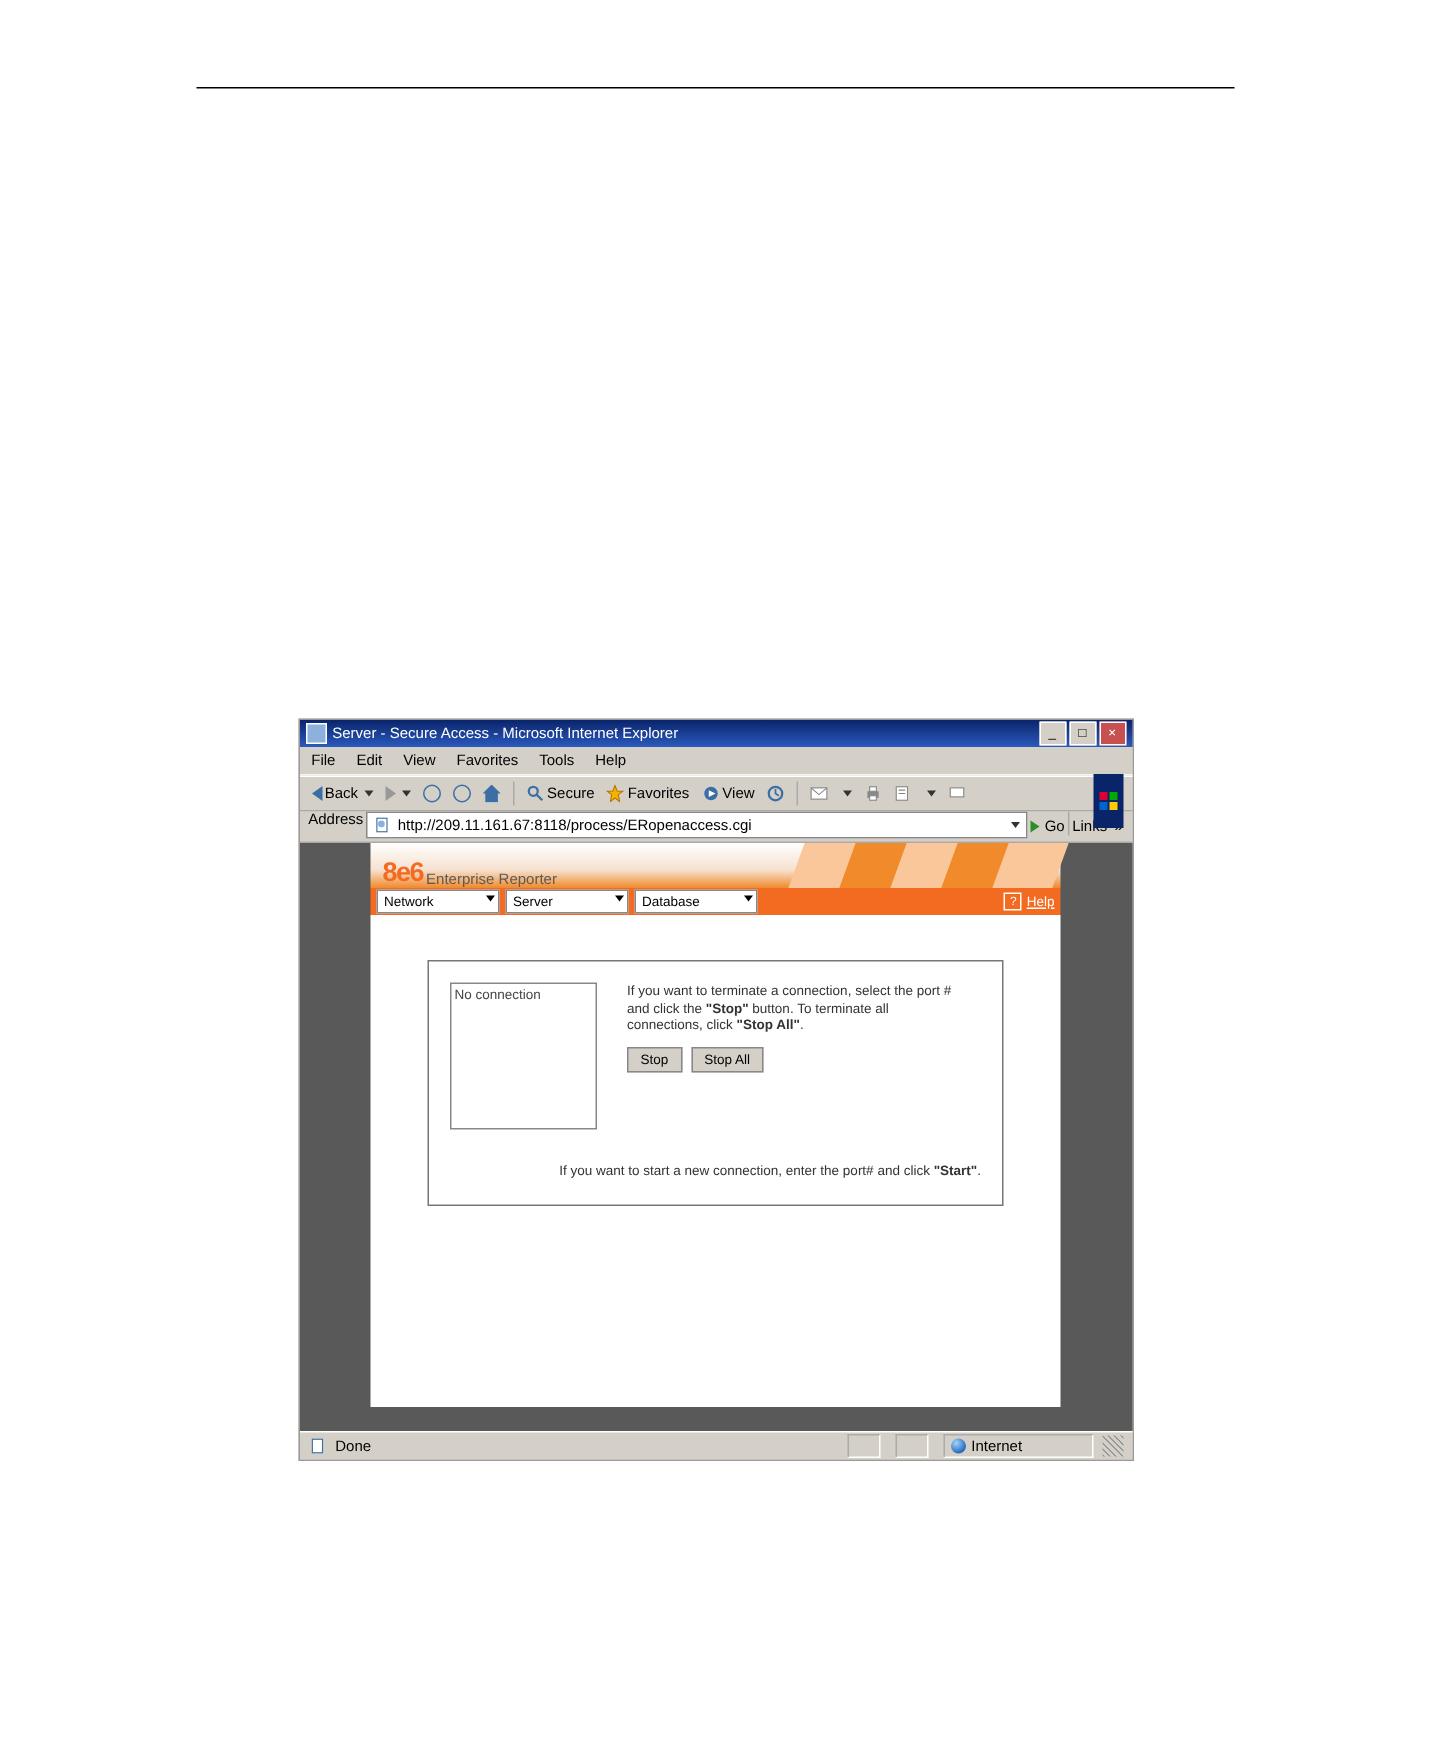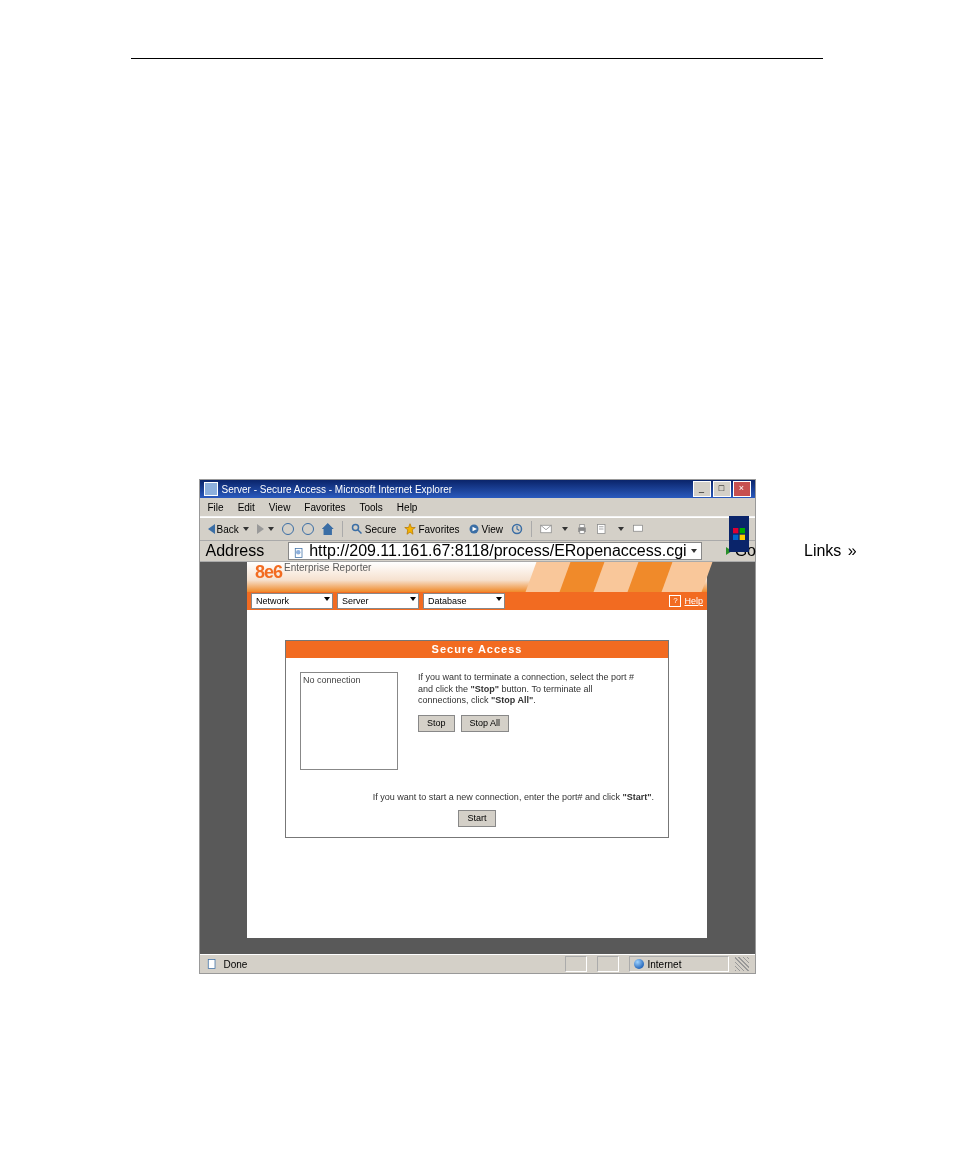--- a/index.html
+++ b/index.html
@@ -17,28 +17,28 @@
   .banner svg{width:16px;height:16px}
   .toolbar{height:22px;background:#d4d0c8;display:flex;align-items:center;font-size:10px;gap:8px;padding:0 8px;border-top:1px solid #fff;border-bottom:1px solid #aaa}
   .tbtn{display:flex;align-items:center;gap:2px}
   .ico{display:inline-block;width:12px;height:12px}
   .arrow-l{width:0;height:0;border-top:5px solid transparent;border-bottom:5px solid transparent;border-right:7px solid #3b6ea5}
   .arrow-r{width:0;height:0;border-top:5px solid transparent;border-bottom:5px solid transparent;border-left:7px solid #999}
   .tri-down{width:0;height:0;margin-left:2px;border-left:3px solid transparent;border-right:3px solid transparent;border-top:4px solid #333}
   .circ{width:12px;height:12px;border:1.5px solid #3b6ea5;border-radius:50%;box-sizing:border-box}
   .home{width:12px;height:12px;background:#3b6ea5;clip-path:polygon(50% 0,100% 50%,85% 50%,85% 100%,15% 100%,15% 50%,0 50%)}
   .magnifier svg,.star svg,.media svg,.globe svg,.printer svg{width:12px;height:12px;display:block}
-  .addr{height:20px;background:#d4d0c8;display:flex;align-items:center;font-size:16px;padding:0 6px;gap:24px;border-bottom:1px solid #aaa}
+  .addr{height:20px;background:#d4d0c8;display:flex;font-size:10px;padding:0 6px;gap:2px;border-bottom:1px solid #aaa}
   .addr .url{flex:1;display:flex;align-items:center;height:16px;background:#fff;border:1px solid #888;padding:0 4px;gap:4px}
   .go-btn{display:flex;align-items:center;gap:3px}
   .go-arrow{width:0;height:0;border-top:4px solid transparent;border-bottom:4px solid transparent;border-left:6px solid #2a8f2a}
   .links{display:flex;align-items:center;gap:2px}
   .viewport{background:#595959;padding:0;height:392px;overflow:hidden}
   .app-center{width:460px;margin:0 auto;background:#595959}
-  .brand{height:30px;background:linear-gradient(#fff,#f6e1cf 60%,#f08a2a);display:flex;align-items:flex-start;padding-left:8px;color:#f26b21;font-size:18px;font-weight:bold;letter-spacing:-1px}
+  .brand{height:30px;background:linear-gradient(#fff,#f6e1cf 60%,#f08a2a);display:flex;align-items:flex-end;padding-left:8px;color:#f26b21;font-size:18px;font-weight:bold;letter-spacing:-1px}
   .brand span.er{color:#5a5a5a;font-size:10px;font-weight:normal;margin-left:2px;letter-spacing:0}
   .brand .deco{margin-left:auto;display:flex}
   .brand .sq{width:40px;height:30px;background:#f08a2a;transform:skewX(-20deg);margin-left:-6px}
   .brand .sq.l{background:#f9c79a}
   .navrow{height:18px;background:#f26b21;display:flex;align-items:center;padding:0 4px;gap:4px;color:#fff;font-size:9px}
   .sel{background:#fff;color:#000;height:14px;font-size:9px;border:1px solid #888;padding:0 18px 0 4px;position:relative;min-width:58px;display:inline-flex;align-items:center}
   .sel::after{content:"";position:absolute;right:2px;top:3px;width:0;height:0;border-left:3px solid transparent;border-right:3px solid transparent;border-top:4px solid #000}
   .help-l{margin-left:auto;display:flex;align-items:center;gap:3px;background:#f26b21}
   .qmark{width:10px;height:10px;border:1px solid #fff;font-size:8px;line-height:9px;text-align:center}
   .body-area{background:#fff;padding:24px 38px 18px 38px;min-height:280px}
@@ -209,41 +209,37 @@
             </span>
           <span class="help-l">
               <span class="qmark">?</span>
               <u>Help</u>
             </span>
         </div>
         <div class="gap-bar"></div>
 
         <div class="body-area">
           <div class="panel">
-            <div class="panel-title">Secure Access</div>
             <div class="panel-body">
               <div class="row1">
                 <div class="list"><span>No connection</span></div>
                 <div class="desc">
                   <span>If you want to terminate a connection, select the port #</span><br>
                   <span>and click the </span><b>"Stop"</b><span> button. To terminate all</span><br>
                   <span>connections, click </span><b>"Stop All"</b><span>.</span>
                   <div class="btnrow">
                     <button class="wbtn">Stop</button>
                     <button class="wbtn">Stop All</button>
                   </div>
                 </div>
               </div>
               <div class="row2">
                 <div class="hint">
                   <span>If you want to start a new connection, enter the port# and click </span><b>"Start"</b><span>.</span>
                 </div>
-                <div class="center-start">
-                  <button class="wbtn">Start</button>
-                </div>
               </div>
             </div>
           </div>
         </div>
       </div>
     </div>
 
     <div class="statusbar">
       <span class="ico"><svg viewBox="0 0 16 16">
             <rect x="3" y="2" width="9" height="12" fill="#fff" stroke="#3b6ea5"></rect>

